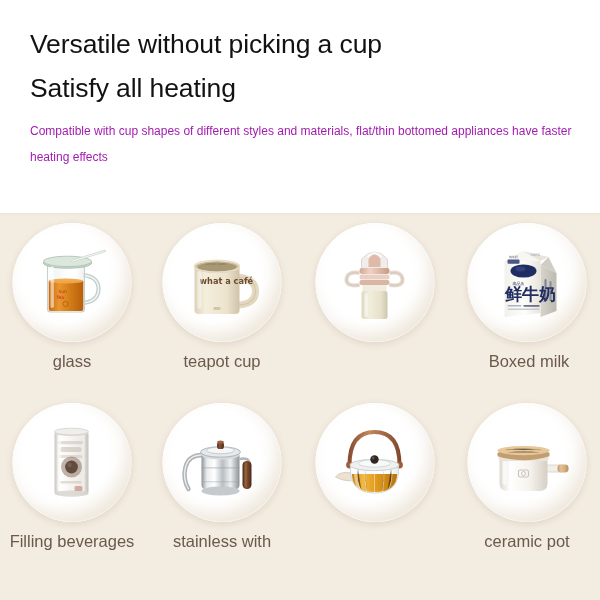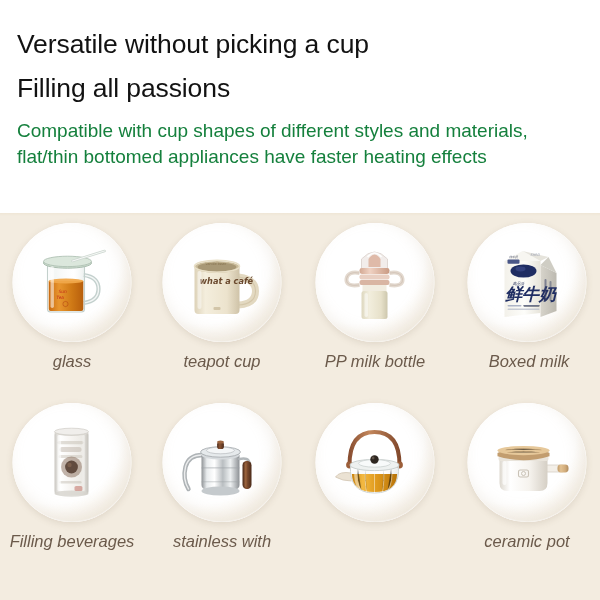--- a/index.html
+++ b/index.html
@@ -22,35 +22,35 @@
   }
 
   
   .header {
     position: absolute;
     left: 0; top: 0;
     width: 600px;
     height: 213px;
     background: #ffffff;
     box-sizing: border-box;
-    padding: 26px 26px 0 17px;
+    padding: 26px 26px 0 30px;
   }
   .headline {
     font-size: 26.5px;
     line-height: 36px;
     color: #121212;
     letter-spacing: -0.1px;
     white-space: nowrap;
   }
   .headline-2 { margin-top: 8px; }
   .subcopy {
     margin-top: 12px;
-    font-size: 19px;
+    font-size: 12px;
     line-height: 26px;
-    color: #15803d;
+    color: #a21caf;
     max-width: 545px;
   }
 
   
   .panel {
     position: absolute;
     left: 0; top: 213px;
     width: 600px;
     height: 387px;
     background: #f3ece0;
@@ -69,21 +69,20 @@
     height: 175px;
   }
   .row-1 { top: 8px; }
   .row-2 { top: 188px; }
 
   .item {
     position: absolute;
     top: 0;
     width: 150px;
     height: 175px;
-    font-style: italic;
   }
   .item-c0 { left: -3px; }
   .item-c1 { left: 147px; }
   .item-c2 { left: 300px; }
   .item-c3 { left: 452px; }
 
   .bubble {
     position: absolute;
     left: 50%;
     top: 2px;
@@ -123,21 +122,21 @@
   .label-wide { left: -14px; width: 178px; }
   .label-shift-r { left: 2px; }
 </style>
 </head>
 <body>
 
 <div class="page">
 
   <div class="header">
     <div class="headline">Versatile without picking a cup</div>
-    <div class="headline headline-2">Filling all passions</div>
+    <div class="headline headline-2">Satisfy all heating</div>
     <div class="subcopy">Compatible with cup shapes of different styles and materials, flat/thin bottomed appliances have faster heating effects</div>
   </div>
 
   <div class="panel">
 
     <div class="row row-1">
 
       <div class="item item-c0">
         <div class="bubble">
           <svg class="art" viewBox="0 0 119 119">
@@ -243,21 +242,20 @@
             <path d="M74 50 q12 -2 13 6 q1 8 -13 6" fill="none" stroke="#e3d9cf" stroke-width="4"></path>
             <path d="M44 50 q-12 -2 -13 6 q-1 8 13 6" fill="none" stroke="#c9b9aa" stroke-width="1" opacity=".65"></path>
             <path d="M74 50 q12 -2 13 6 q1 8 -13 6" fill="none" stroke="#c9b9aa" stroke-width="1" opacity=".65"></path>
 
             <rect x="47" y="62" width="24" height="7" fill="#f1ece0"></rect>
 
             <rect x="46" y="68" width="26" height="28" rx="2.5" fill="url(#bodyG)"></rect>
             <rect x="49" y="70" width="3.4" height="24" rx="1.7" fill="#ffffff" opacity=".5"></rect>
           </svg>
         </div>
-        <div class="label">PP milk bottle</div>
       </div>
 
       <div class="item item-c3">
         <div class="bubble">
           <svg class="art" viewBox="0 0 119 119">
             <defs>
               <linearGradient id="cartonF" x1="0" y1="0" x2="1" y2="0">
                 <stop offset="0%" stop-color="#f3f1ea"></stop>
                 <stop offset="55%" stop-color="#fdfdfa"></stop>
                 <stop offset="100%" stop-color="#e7e4da"></stop>

